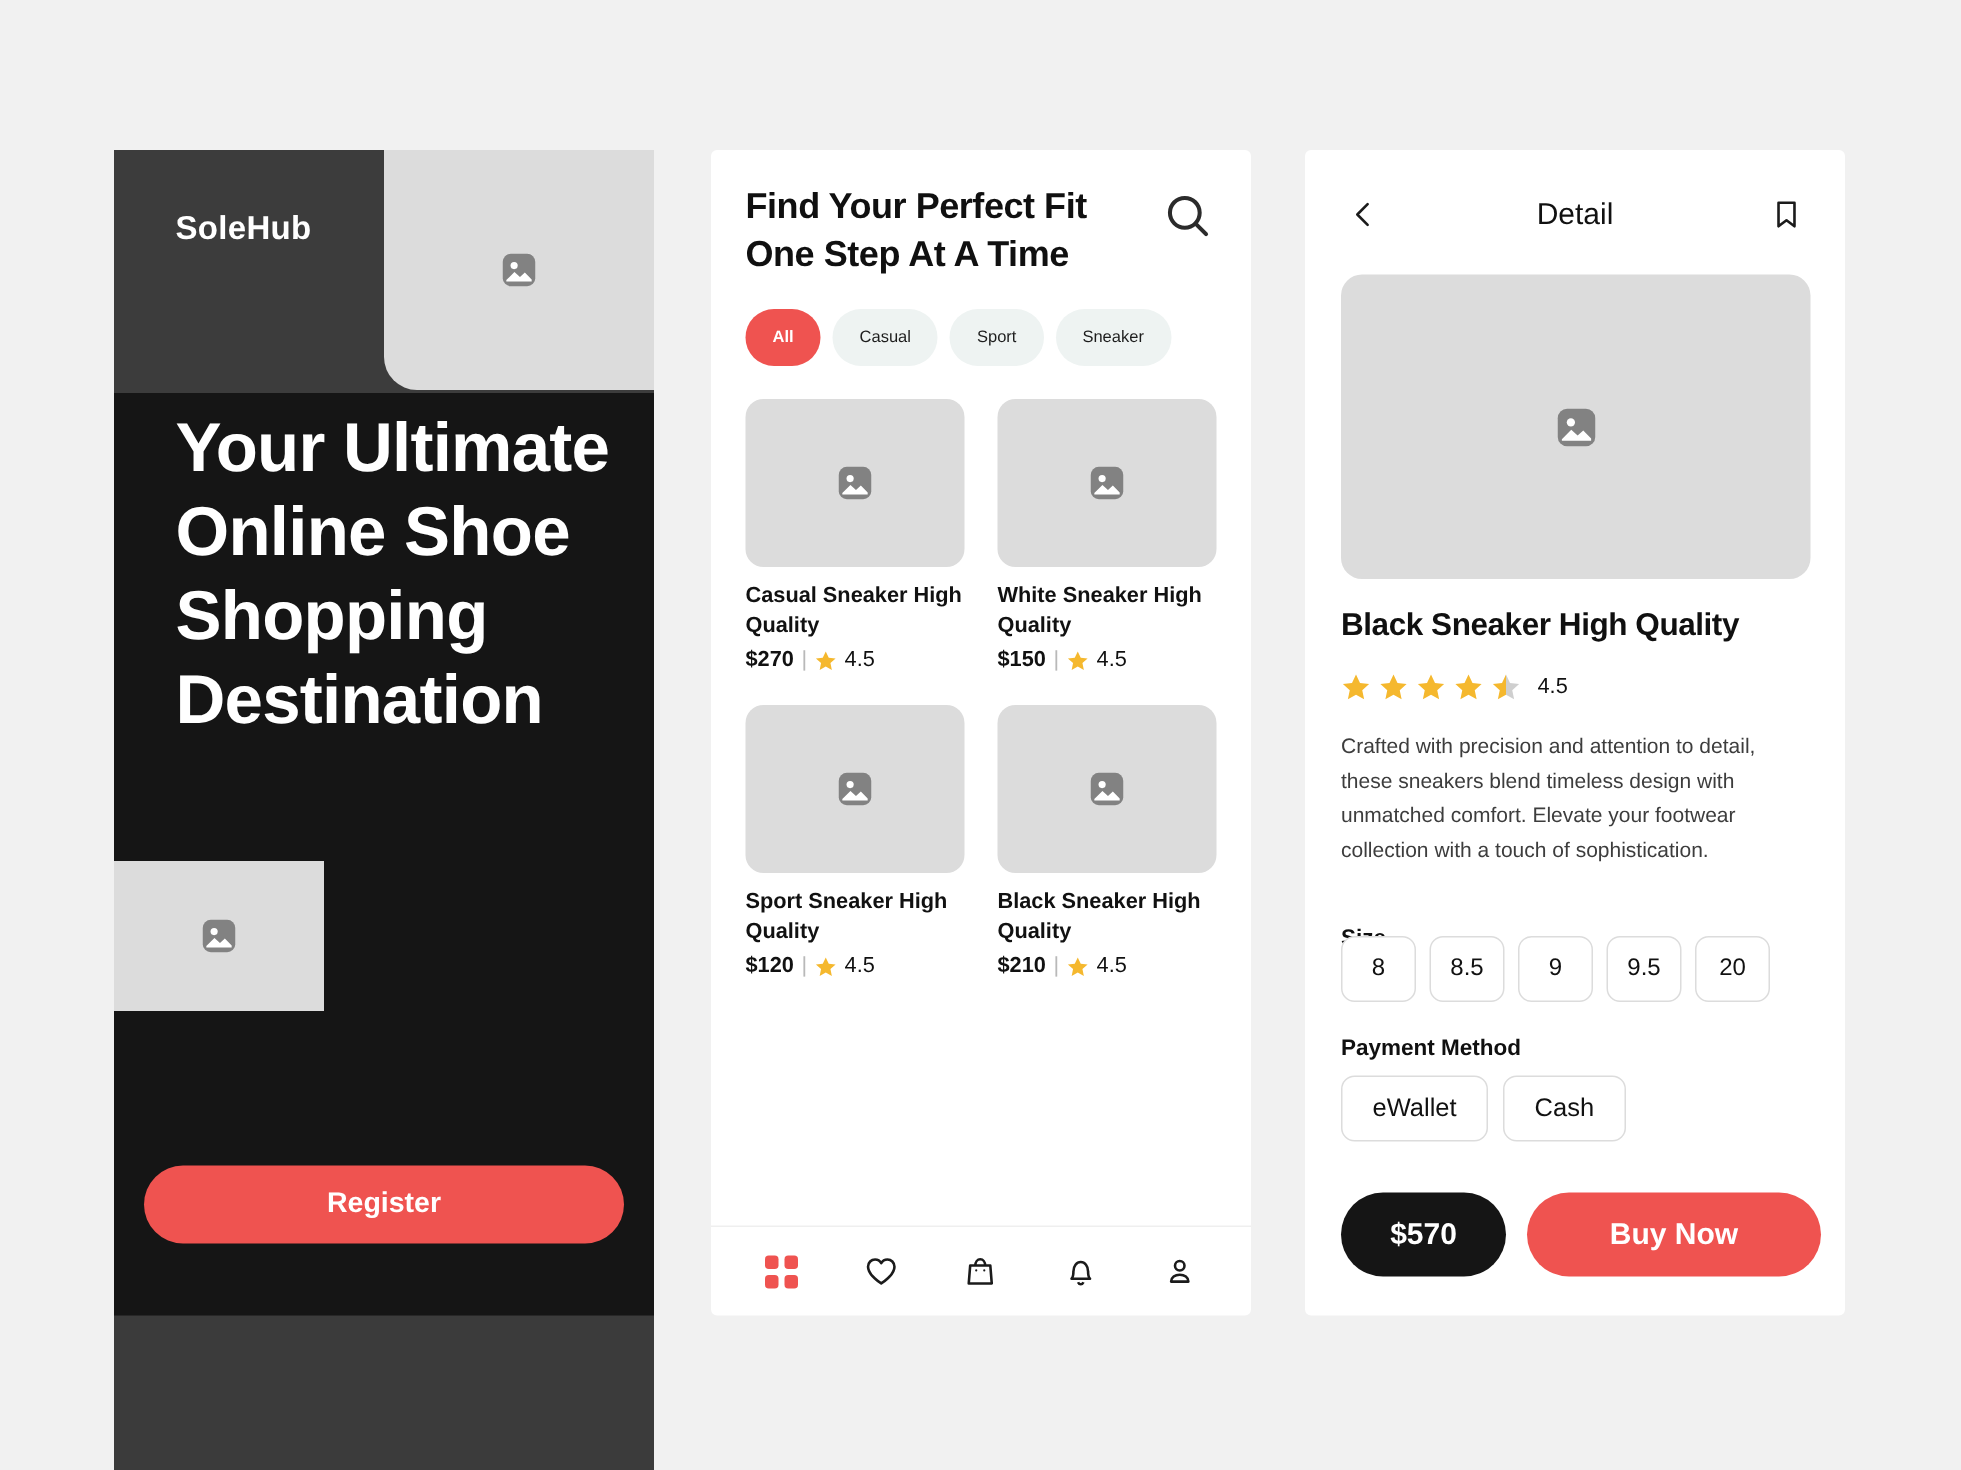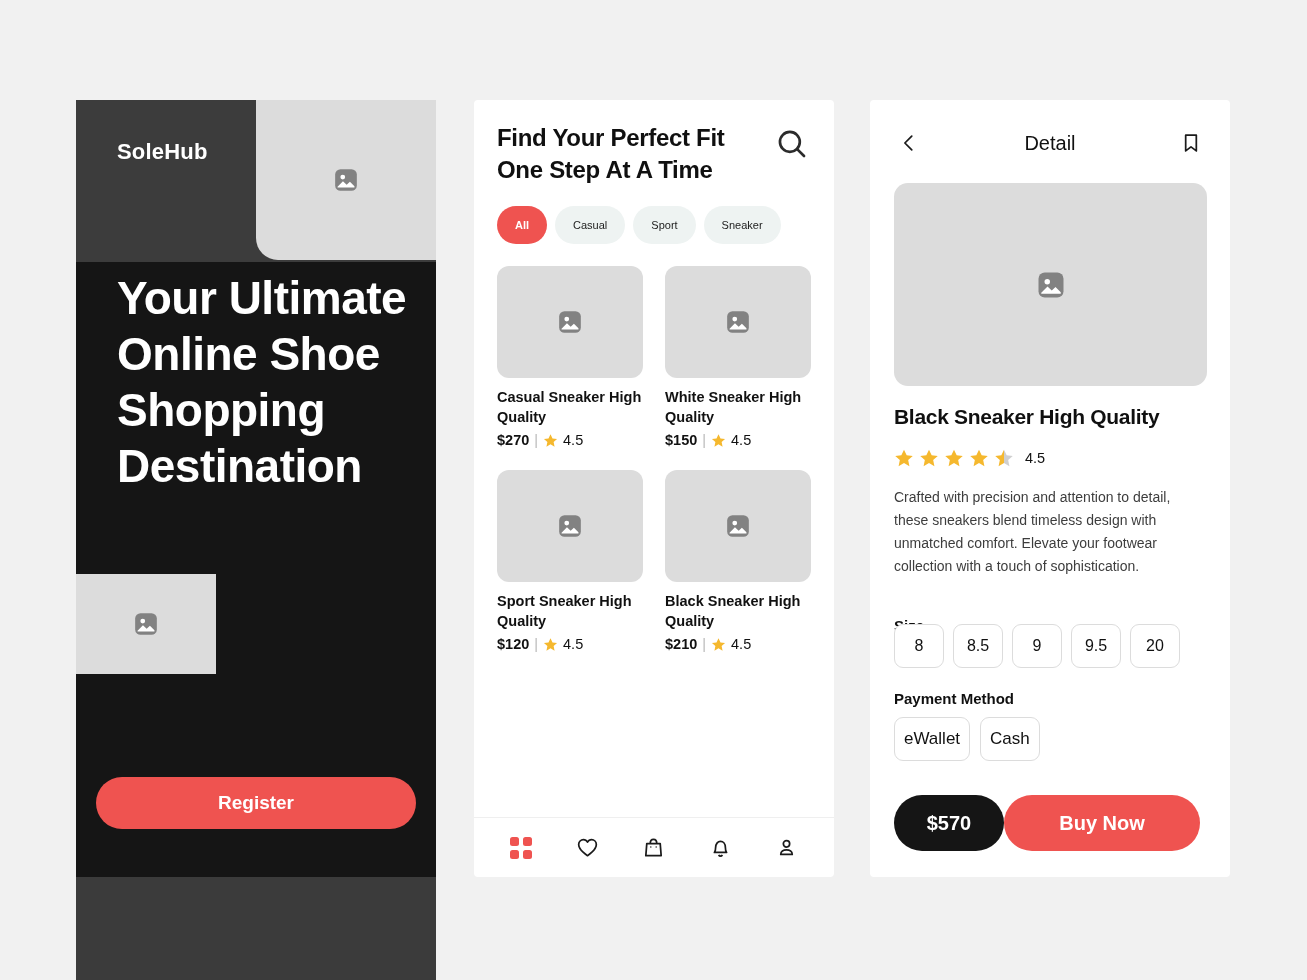--- a/index.html
+++ b/index.html
@@ -149,27 +149,27 @@
   .size-box {
     width:50px; height:44px; border:1px solid #dcdcdc; border-radius:9px;
     background:#ffffff; cursor:pointer;
     display:flex; align-items:center; justify-content:center;
     font-size:16px; color:#111111; font-family:"Liberation Sans", sans-serif;
   }
   .dt-pay-row {
     position:absolute; left:24px; top:617px; display:flex; gap:10px;
   }
   .pay-box {
-    height:44px; padding:0 9px; border:1px solid #dcdcdc; border-radius:9px;
+    height:44px; padding:0 20px; border:1px solid #dcdcdc; border-radius:9px;
     background:#ffffff; cursor:pointer;
     display:flex; align-items:center; justify-content:center;
     font-size:17px; color:#111111; font-family:"Liberation Sans", sans-serif;
   }
   .dt-actions {
-    position:absolute; left:24px; top:695px; display:flex; align-items:center;justify-content:center;
+    position:absolute; left:24px; top:695px; display:flex; gap:14px; align-items:center;justify-content:center;
   }
   .dt-price-pill {
     width:110px; height:56px; border-radius:28px; background:#151515;
     color:#ffffff; font-size:20px; font-weight:bold;
     display:flex; align-items:center; justify-content:center;
     border:none; cursor:pointer; font-family:"Liberation Sans", sans-serif;
   }
   .dt-buy-btn {
     width:196px; height:56px; border-radius:28px; background:#ef5350;
     color:#ffffff; font-size:20px; font-weight:bold;

